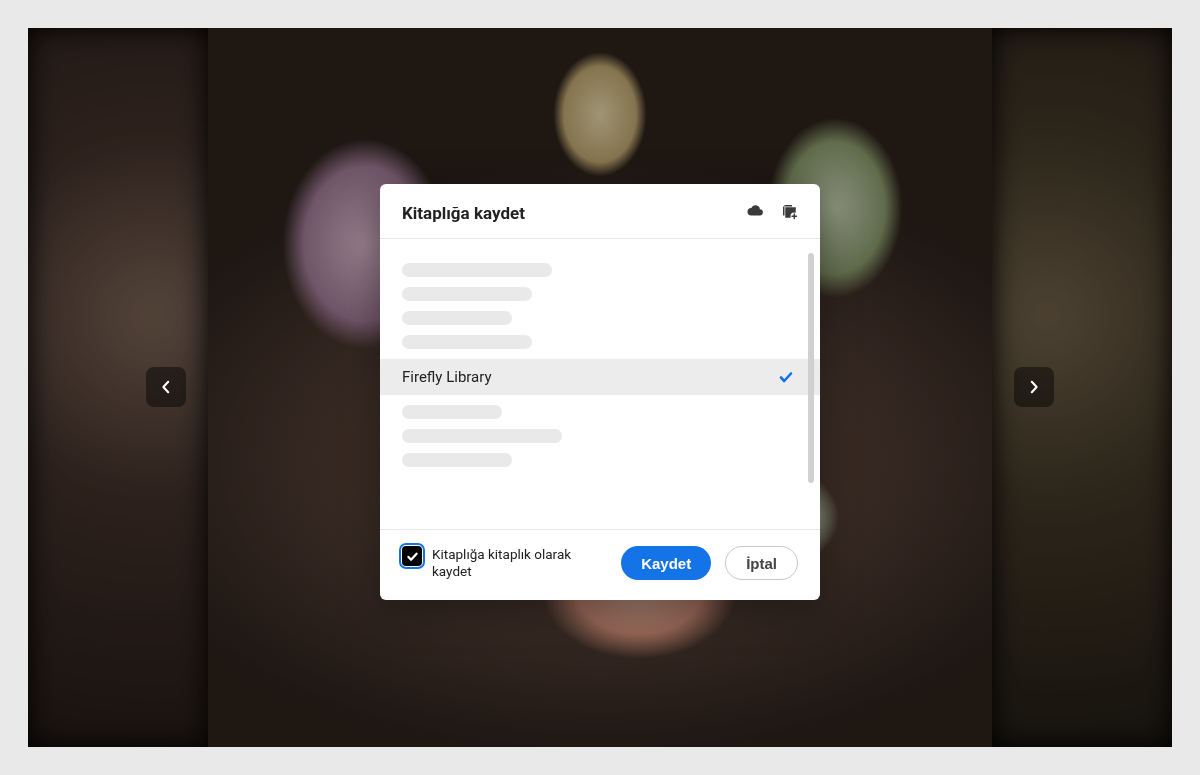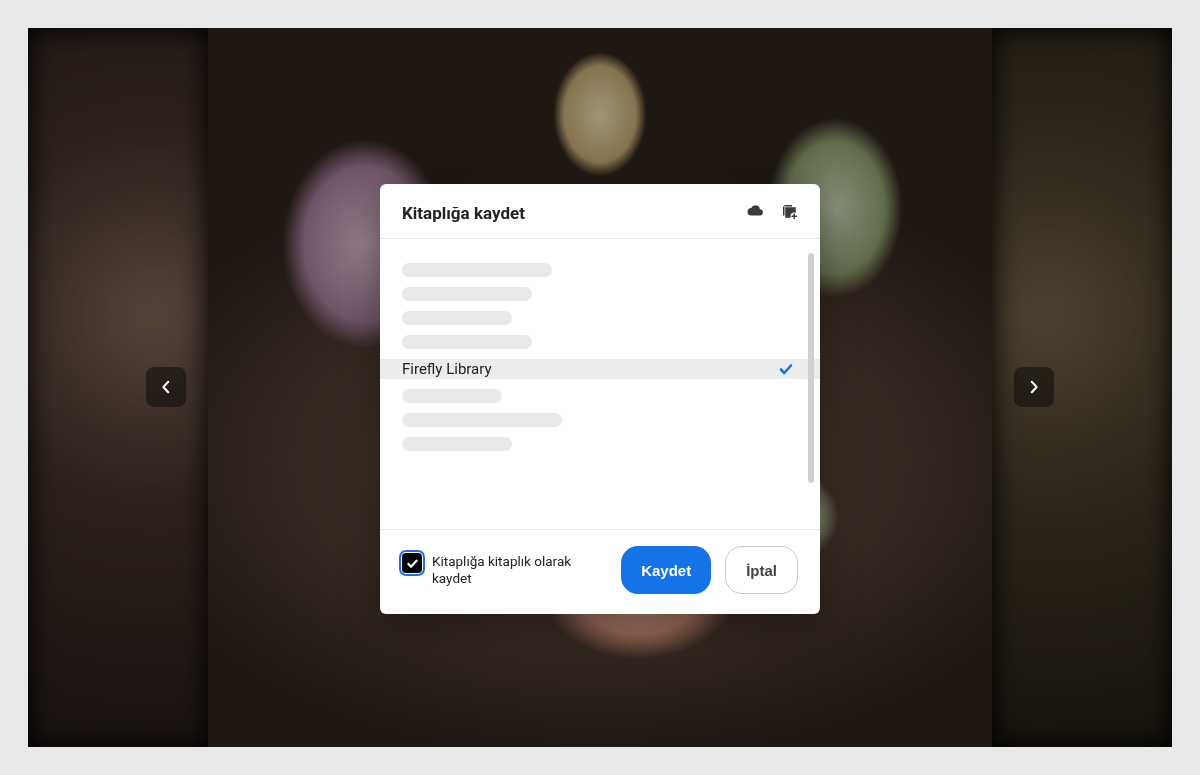--- a/index.html
+++ b/index.html
@@ -113,21 +113,21 @@
   .skel.w1 { width: 150px; }
   .skel.w2 { width: 130px; }
   .skel.w3 { width: 110px; }
   .skel.w4 { width: 130px; }
   .skel.w5 { width: 100px; }
   .skel.w6 { width: 160px; }
   .skel.w7 { width: 110px; }
 
   .lib-row {
     display: flex; align-items: center; justify-content: space-between;
-    height: 20px;
+    height: 36px;
     padding: 0 26px 0 22px;
     background: #ececec;
     cursor: pointer;
   }
   .lib-label { font-size: 15px; color: #222; }
   .check-icon { width: 16px; height: 16px; }
   .check-icon path { stroke: #1473e6; stroke-width: 2.6; fill: none; stroke-linecap: round; stroke-linejoin: round; }
 
   .modal-footer {
     border-top: 1px solid #e6e6e6;
@@ -142,21 +142,21 @@
     position: relative;
     flex-shrink: 0;
     outline: 2px solid #1473e6;
     outline-offset: 1px;
   }
   .chk svg { position: absolute; inset: 0; margin: auto; width: 13px; height: 13px; }
   .chk svg path { stroke: #fff; stroke-width: 2.8; fill: none; stroke-linecap: round; stroke-linejoin: round; }
   .chk-label { font-size: 13.5px; color: #222; line-height: 1.25; max-width: 170px; }
 
   .btn {
-    height: 48px;
+    height: 34px;
     border-radius: 17px;
     padding: 0 20px;
     font-size: 15px; font-weight: 700;
     display: inline-flex; align-items: center; justify-content: center;
     cursor: pointer;
     border: none;
   }
   .btn-primary { background: #1473e6; color: #fff; }
   .btn-secondary { background: #fff; color: #444; border: 1.5px solid #c8c8c8; font-weight: 600; text-align: center; }
 </style>

